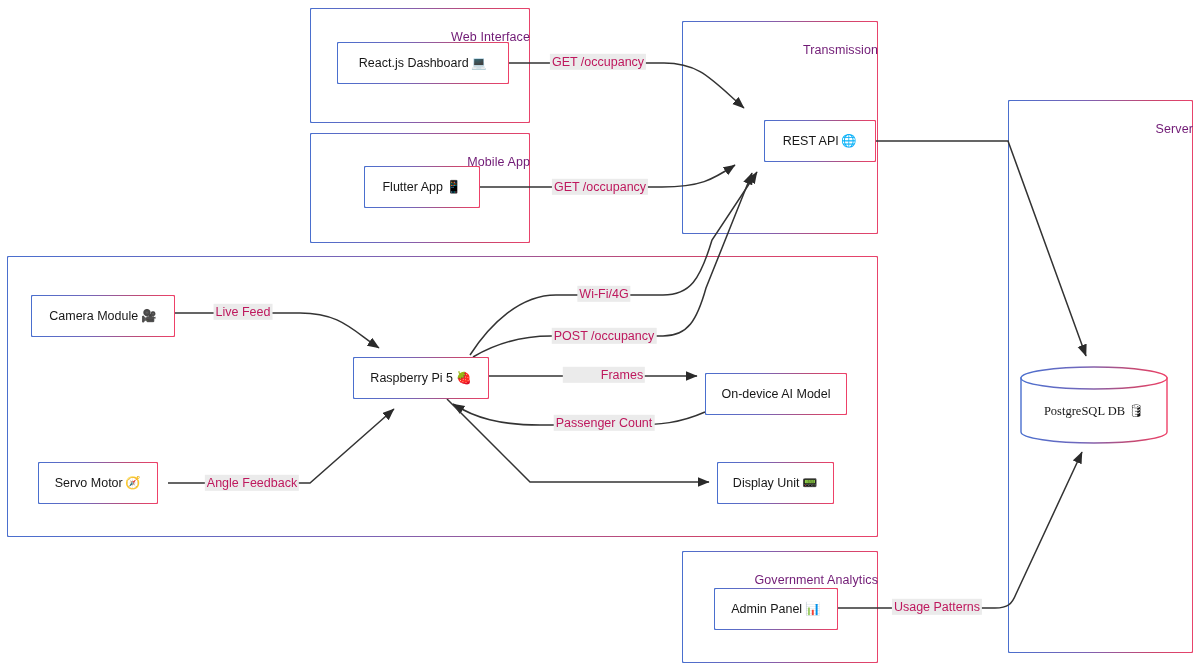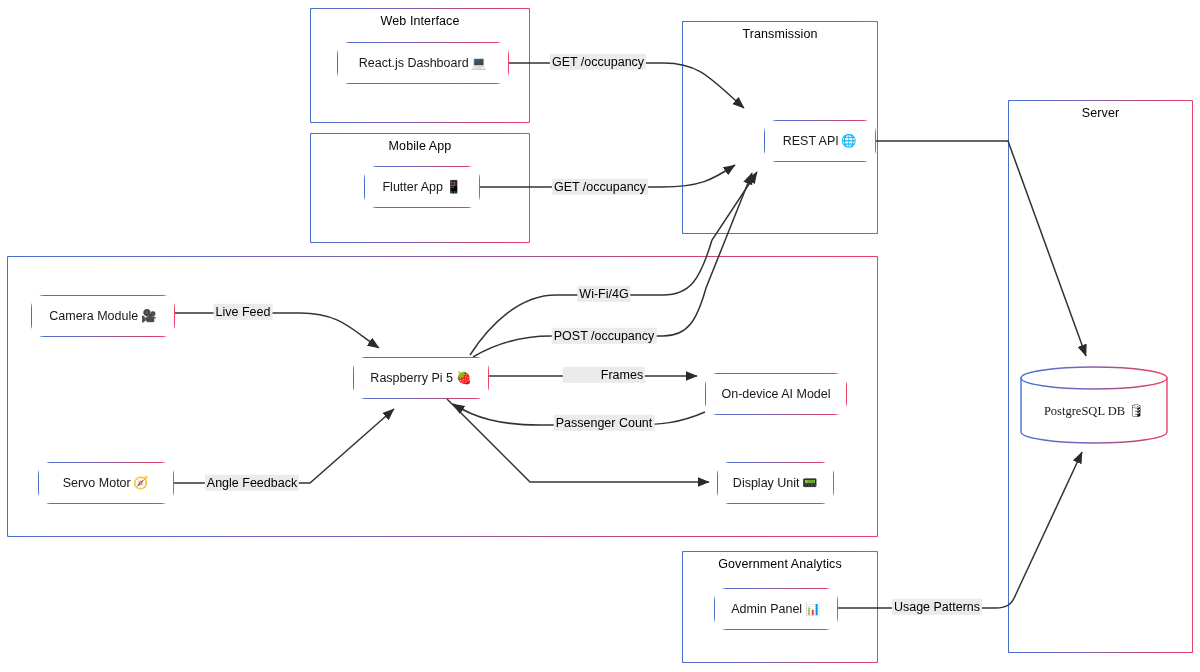--- a/index.html
+++ b/index.html
@@ -44,43 +44,43 @@
     padding: 1.3px;
   }
   .cluster-inner {
     position: absolute;
     left: 1.3px; top: 1.3px; right: 1.3px; bottom: 1.3px;
     background: #ffffff;
     border-radius: 1px;
   }
   .cluster-title {
     position: absolute;
-    top: 6px;
+    top: 22px;
     left: 0;
     width: 100%;
-    text-align: center;
-    font-size: 12.5px;
-    color: #000000;
+    text-align: right;
+    font-size: 12.5px;
+    color: #701a75;
     z-index: 4;
     letter-spacing: 0.1px;
   }
 
   
   .node {
     position: absolute;
     box-sizing: border-box;
     z-index: 3;
   }
   .node-frame {
     position: absolute;
     left: 0; top: 0; right: 0; bottom: 0;
     background:
       linear-gradient(90deg, #4a6fce 0%, #6f68bd 38%, #c14a74 76%, #ee4168 100%);
     padding: 0;
-    border-radius: 13px;
+    border-radius: 1px;
   }
   .node-inner {
     position: absolute;
     left: 1.4px; top: 1.4px; right: 1.4px; bottom: 1.4px;
     background: #ffffff;
     border-radius: 1px;
     display: flex;
     align-items: center;
     justify-content: center;
   }
@@ -115,21 +115,21 @@
     padding-top: 12px;
     box-sizing: border-box;
     font-family: Liberation Serif, serif;
   }
 
   
   .edge-label {
     position: absolute;
     z-index: 4;
     font-size: 12.5px;
-    color: #000000;
+    color: #be185d;
     background: #ebebeb;
     padding: 1px 2px;
     white-space: nowrap;
     line-height: 1.15;
     transform: translate(-50%, -50%);
   }
 </style>
 </head>
 <body>
 
@@ -195,21 +195,21 @@
           </div>
         </div>
       </div>
       <div class="node" style="left: 31px; top: 295px; width: 144px; height: 42px;">
         <div class="node-frame">
           <div class="node-inner">
             <span class="node-label">Camera Module<span class="emo">🎥</span></span>
           </div>
         </div>
       </div>
-      <div class="node" style="left: 38px; top: 462px; width: 136px; height: 42px;">
+      <div class="node" style="left: 38px; top: 462px; width: 120px; height: 42px;">
         <div class="node-frame">
           <div class="node-inner">
             <span class="node-label">Servo Motor<span class="emo">🧭</span></span>
           </div>
         </div>
       </div>
       <div class="node" style="left: 353px; top: 357px; width: 136px; height: 42px;">
         <div class="node-frame">
           <div class="node-inner">
             <span class="node-label">Raspberry Pi 5<span class="emo">🍓</span></span>

